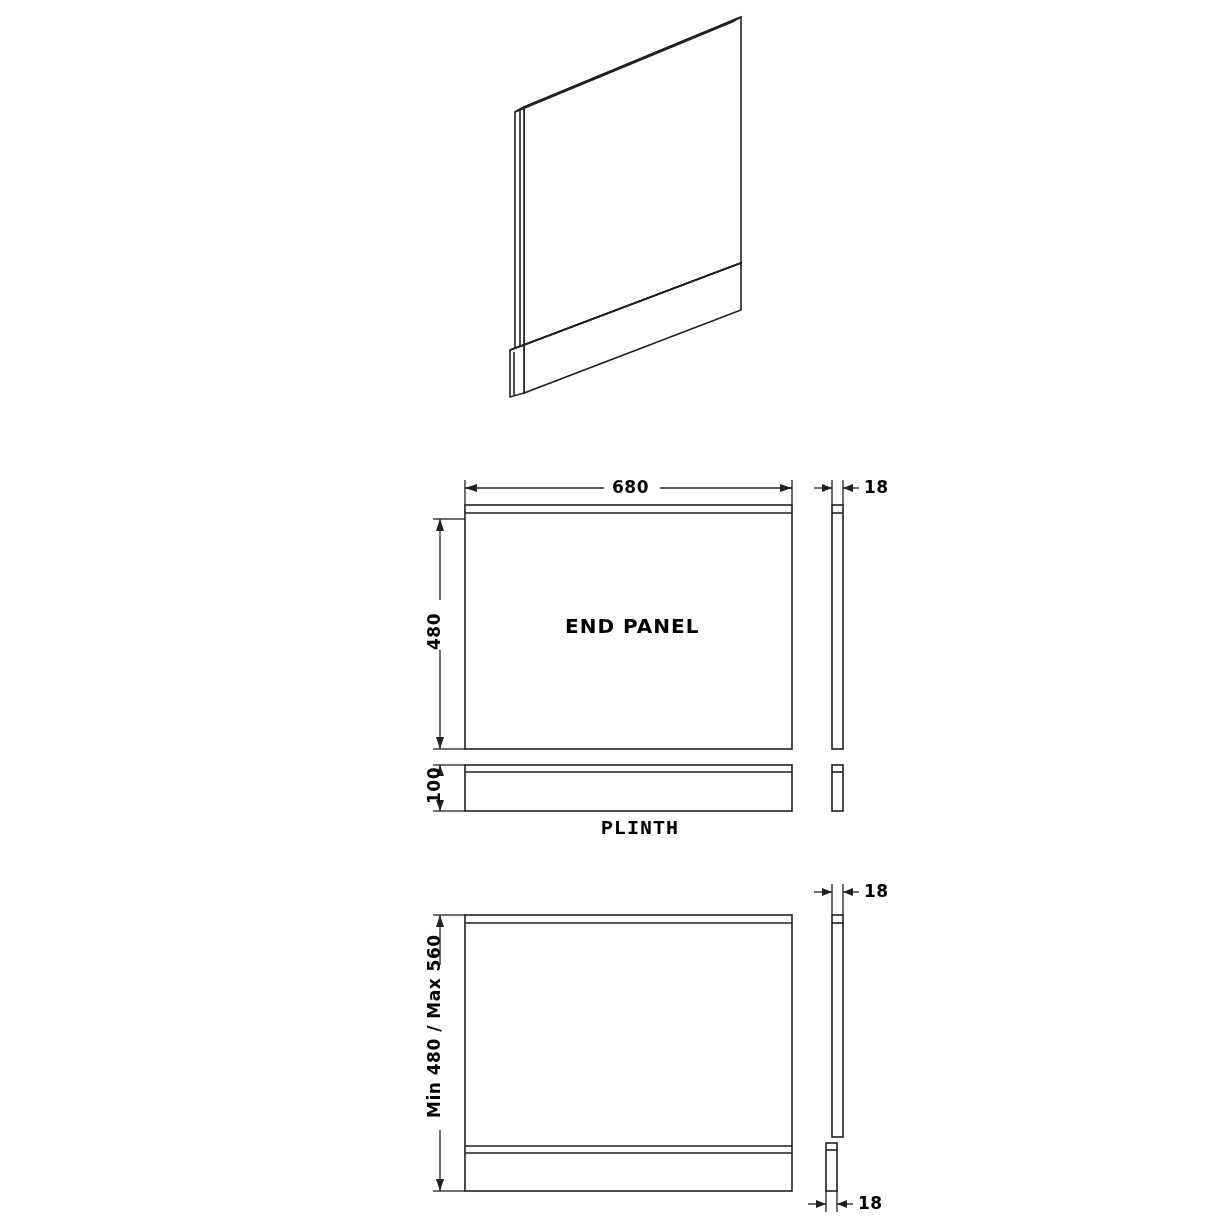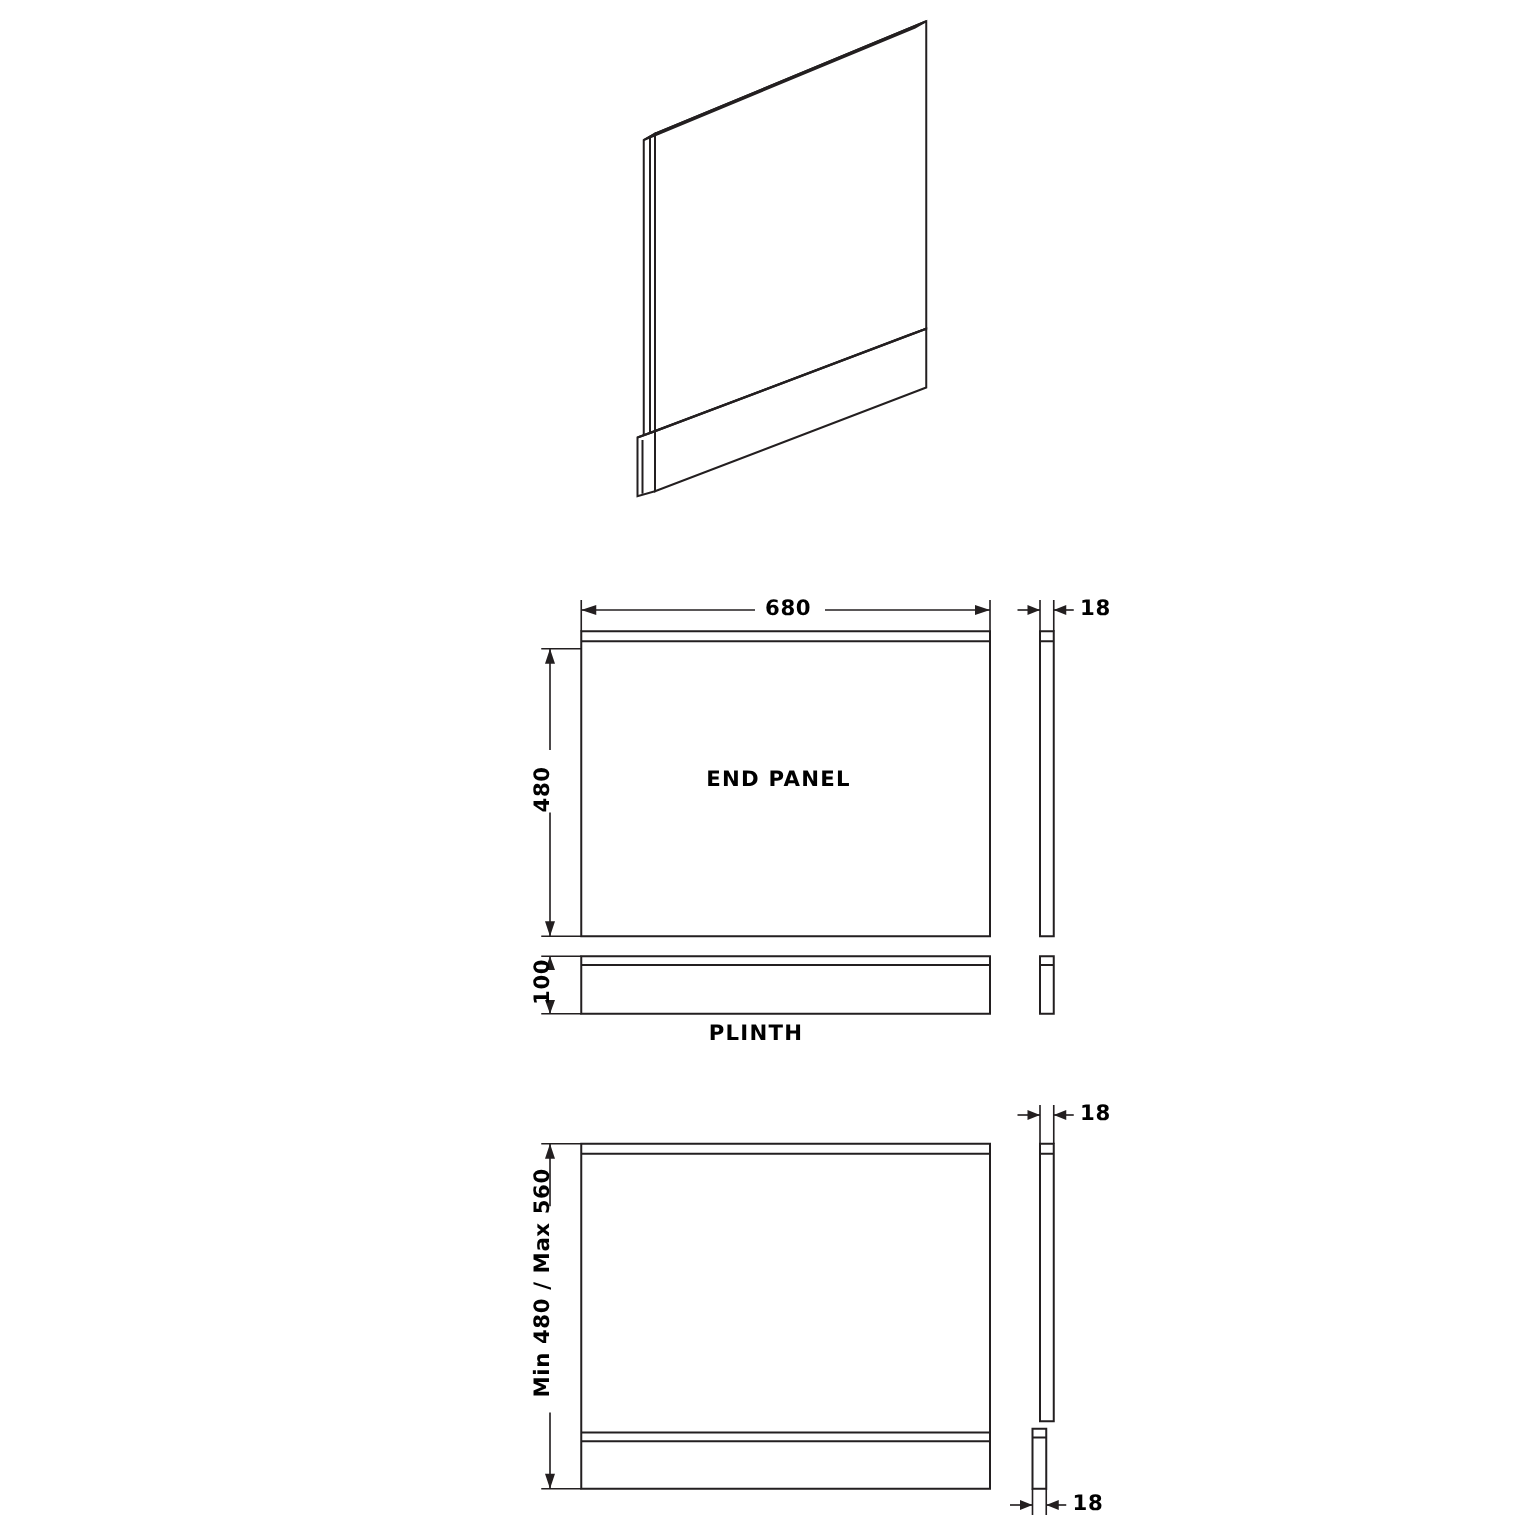--- a/index.html
+++ b/index.html
@@ -30,21 +30,21 @@
     font-family: "DejaVu Sans", sans-serif;
     font-weight: bold;
     color: #000000;
     white-space: nowrap;
   }
   .dim {
     font-size: 17px;
     letter-spacing: 0.5px;
   }
   .part-title {
-    font-size: 17px;
+    font-size: 20px;
     letter-spacing: 1px;
   }
   .rot90 {
     transform: rotate(-90deg);
     transform-origin: left top;
   }
 </style>
 </head>
 <body>
 
@@ -174,21 +174,21 @@
   <div class="lbl dim" style="left:568px; top:477px;">680</div>
 
   <div class="lbl dim" style="left:820px; top:477px;">18</div>
 
   <div class="lbl dim rot90" style="left:380px; top:650px;">480</div>
 
   <div class="lbl dim rot90" style="left:380px; top:804px;">100</div>
 
   <div class="lbl part-title" style="left:521px; top:614px;">END PANEL</div>
 
-  <div class="lbl part-title" style="left:523px; top:817px;">PLINTH</div>
+  <div class="lbl part-title" style="left:557px; top:817px;font-family:Liberation Mono, monospace;">PLINTH</div>
 
   <div class="lbl dim rot90" style="left:380px; top:1118px;">Min 480 / Max 560</div>
 
   <div class="lbl dim" style="left:820px; top:881px;">18</div>
 
   <div class="lbl dim" style="left:814px; top:1193px;">18</div>
 
 </div>
 
 </body></html>

